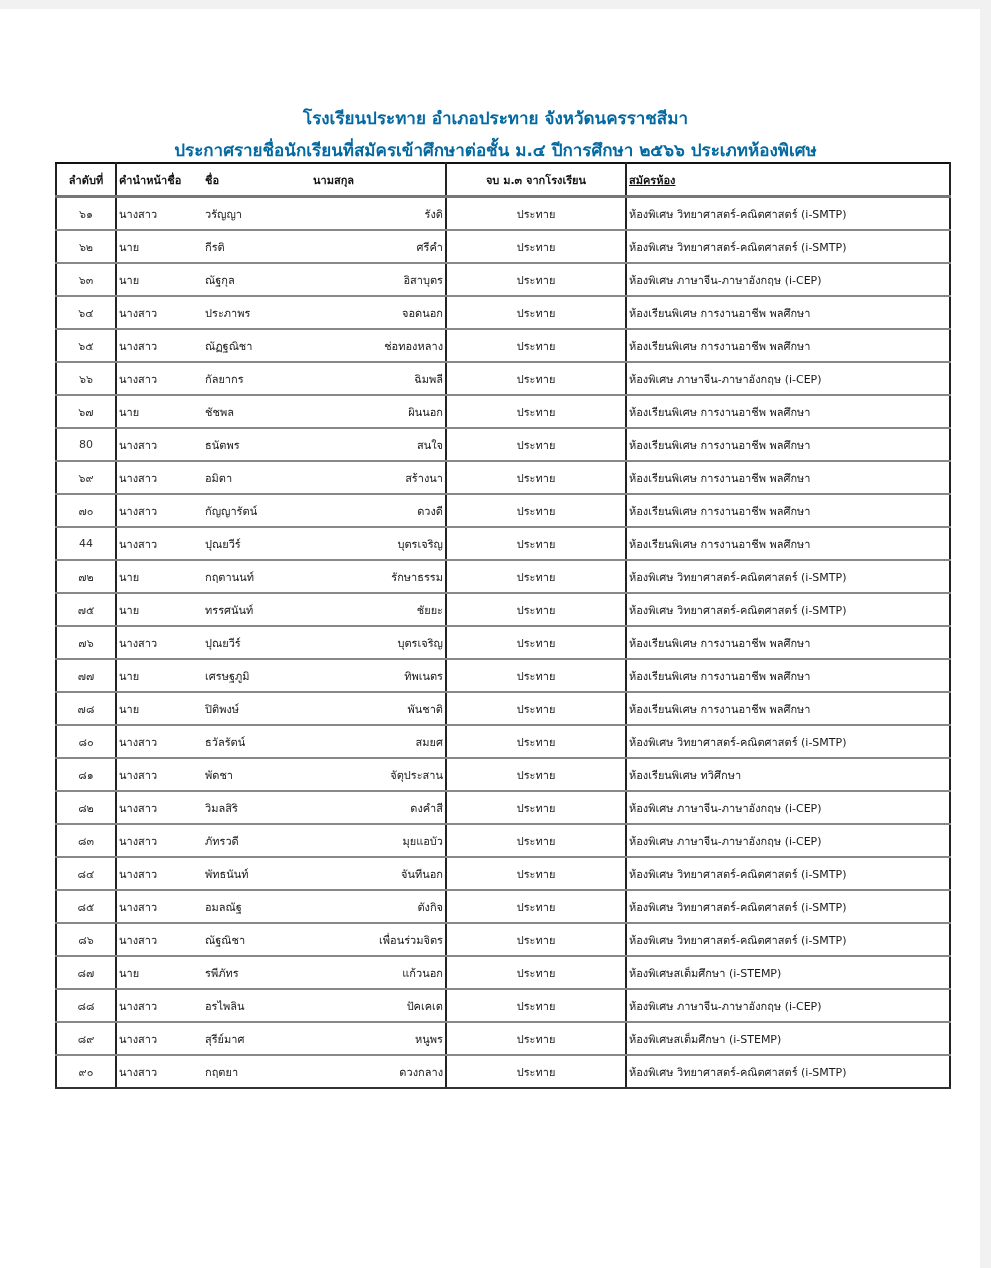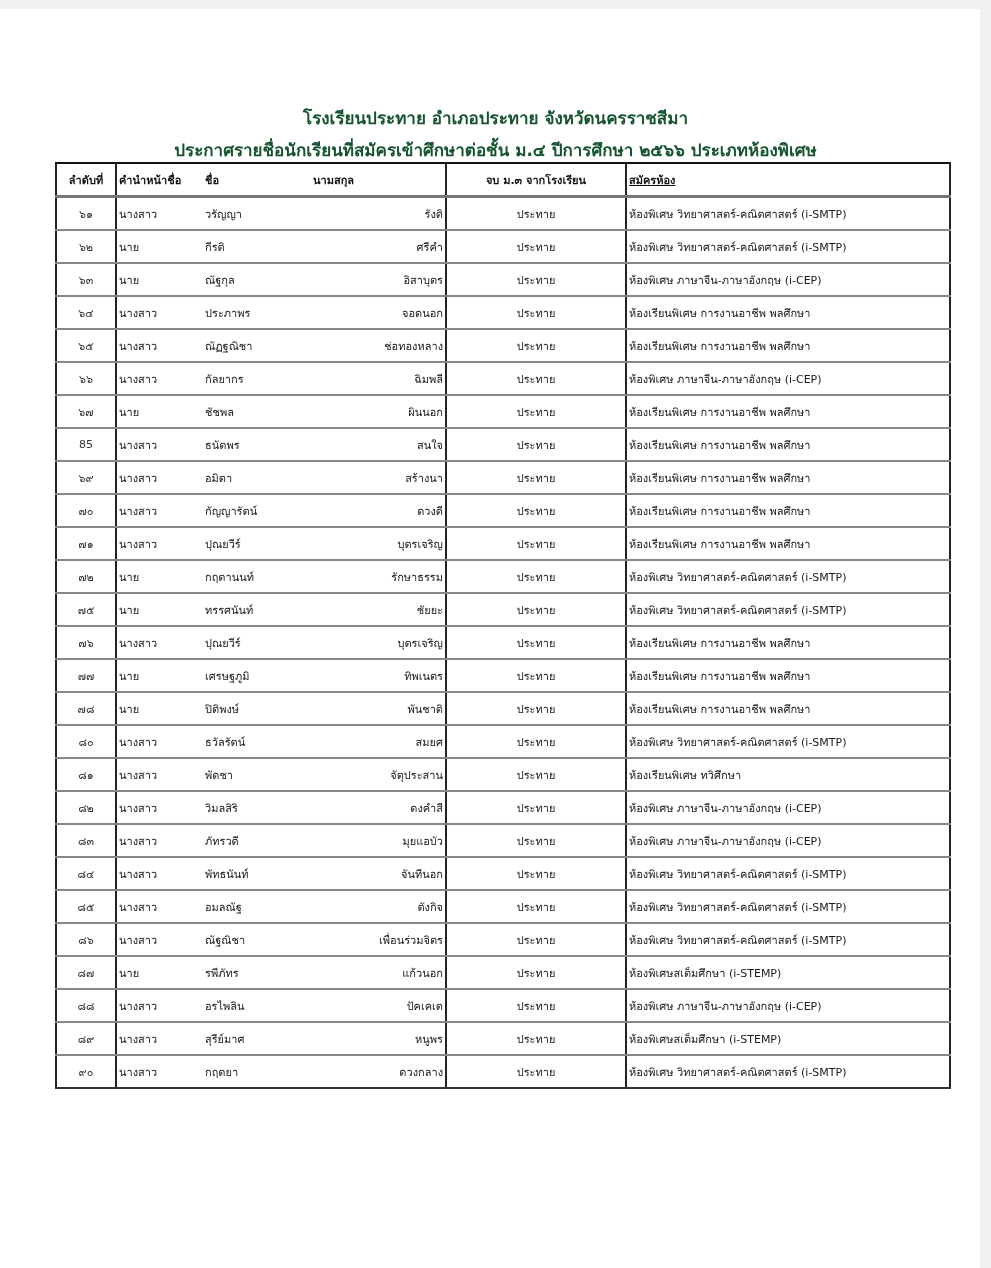--- a/index.html
+++ b/index.html
@@ -8,21 +8,21 @@
     background:#f1f1f1;
     font-family:"DejaVu Sans", "Liberation Sans", sans-serif;
     color:#1a1a1a;
   }
   .page {
     position:absolute; left:0; top:9px; width:980px; height:1259px;
     background:#ffffff;
   }
   .title1, .title2 {
     position:absolute; left:0; width:991px; text-align:center;
-    font-weight:bold; color:#14532d;
+    font-weight:bold; color:#0369a1;
   }
   .title1 { top:104px; font-size:17px; }
   .title2 { top:136px; font-size:17px; }
   table.roster {
     position:absolute; left:55px; top:162px;
     border-collapse:collapse; table-layout:fixed;
     width:880px;
     font-size:11px;
   }
   table.roster th, table.roster td {
@@ -120,21 +120,21 @@
       </tr>
       <tr>
         <td class="c-no">๖๗</td>
         <td class="c-pre">นาย</td>
         <td class="c-first">ชัชพล</td>
         <td class="c-last">ผินนอก</td>
         <td class="c-school">ประทาย</td>
         <td class="c-room">ห้องเรียนพิเศษ การงานอาชีพ  พลศึกษา</td>
       </tr>
       <tr>
-        <td class="c-no">85</td>
+        <td class="c-no">80</td>
         <td class="c-pre">นางสาว</td>
         <td class="c-first">ธนัตพร</td>
         <td class="c-last">สนใจ</td>
         <td class="c-school">ประทาย</td>
         <td class="c-room">ห้องเรียนพิเศษ การงานอาชีพ  พลศึกษา</td>
       </tr>
       <tr>
         <td class="c-no">๖๙</td>
         <td class="c-pre">นางสาว</td>
         <td class="c-first">อมิตา</td>
@@ -144,21 +144,21 @@
       </tr>
       <tr>
         <td class="c-no">๗๐</td>
         <td class="c-pre">นางสาว</td>
         <td class="c-first">กัญญารัตน์</td>
         <td class="c-last">ดวงดี</td>
         <td class="c-school">ประทาย</td>
         <td class="c-room">ห้องเรียนพิเศษ การงานอาชีพ  พลศึกษา</td>
       </tr>
       <tr>
-        <td class="c-no">๗๑</td>
+        <td class="c-no">44</td>
         <td class="c-pre">นางสาว</td>
         <td class="c-first">ปุณยวีร์</td>
         <td class="c-last">บุตรเจริญ</td>
         <td class="c-school">ประทาย</td>
         <td class="c-room">ห้องเรียนพิเศษ การงานอาชีพ  พลศึกษา</td>
       </tr>
       <tr>
         <td class="c-no">๗๒</td>
         <td class="c-pre">นาย</td>
         <td class="c-first">กฤตานนท์</td>

